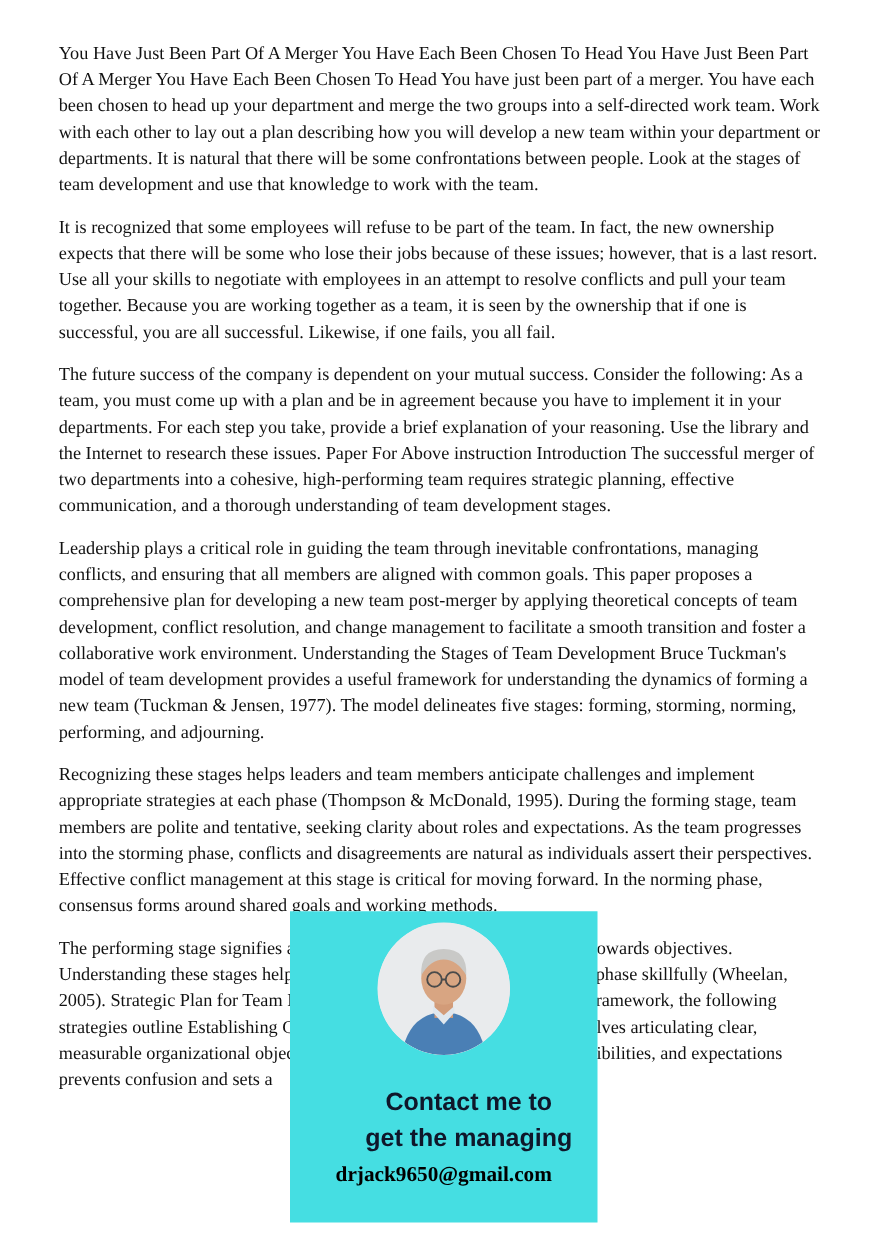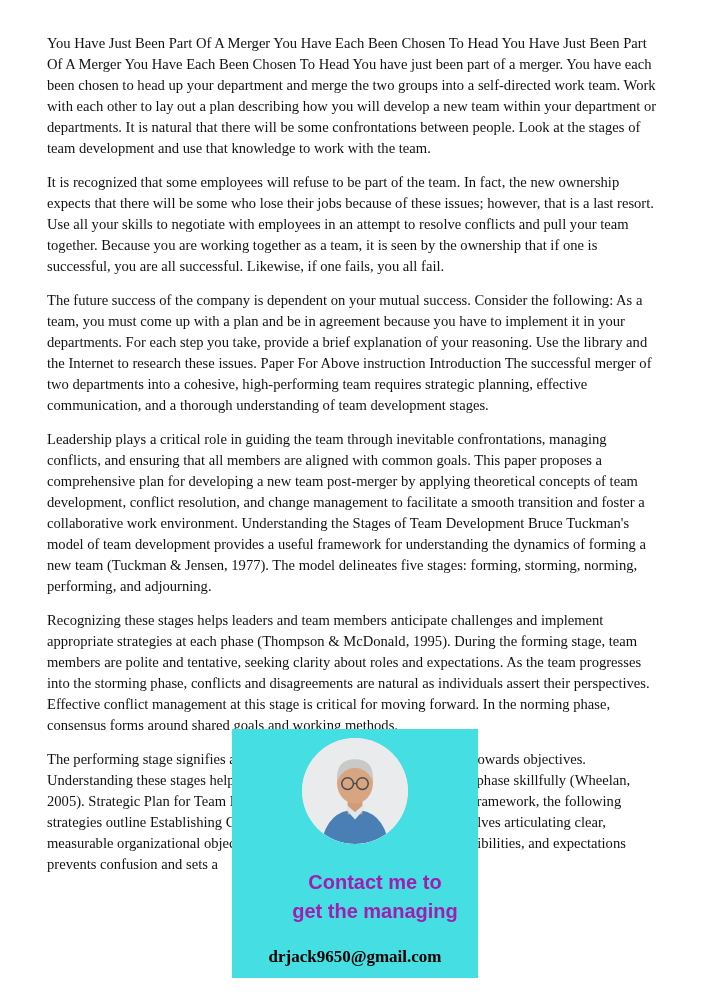--- a/index.html
+++ b/index.html
@@ -43,30 +43,30 @@
     border-radius: 50%;
     overflow: hidden;
     background: #e9ebed;
   }
   .photo svg { display: block; width: 100%; height: 100%; }
   .contact-heading-wrap { margin-top: 24px; }
   .contact-heading {
     font-family: "Liberation Sans", sans-serif;
     font-weight: bold;
     font-size: 20px;
-    color: #a21caf;
+    color: #0f172a;
     line-height: 29px;
     padding-left: 40px;
   }
   .email {
     font-family: "Liberation Serif", serif;
     font-weight: bold;
     font-size: 17px;
     color: #000000;
-    margin-top: 21px;
+    margin-top: 4px;
   }
 </style>
 </head>
 <body>
 
 <div class="page">
 
   <div class="content">
     <p>You Have Just Been Part Of A Merger You Have Each Been Chosen To Head You Have Just Been Part Of A Merger You Have Each Been Chosen To Head You have just been part of a merger. You have each been chosen to head up your department and merge the two groups into a self-directed work team. Work with each other to lay out a plan describing how you will develop a new team within your department or departments. It is natural that there will be some confrontations between people. Look at the stages of team development and use that knowledge to work with the team.</p>
     <p>It is recognized that some employees will refuse to be part of the team. In fact, the new ownership expects that there will be some who lose their jobs because of these issues; however, that is a last resort. Use all your skills to negotiate with employees in an attempt to resolve conflicts and pull your team together. Because you are working together as a team, it is seen by the ownership that if one is successful, you are all successful. Likewise, if one fails, you all fail.</p>

